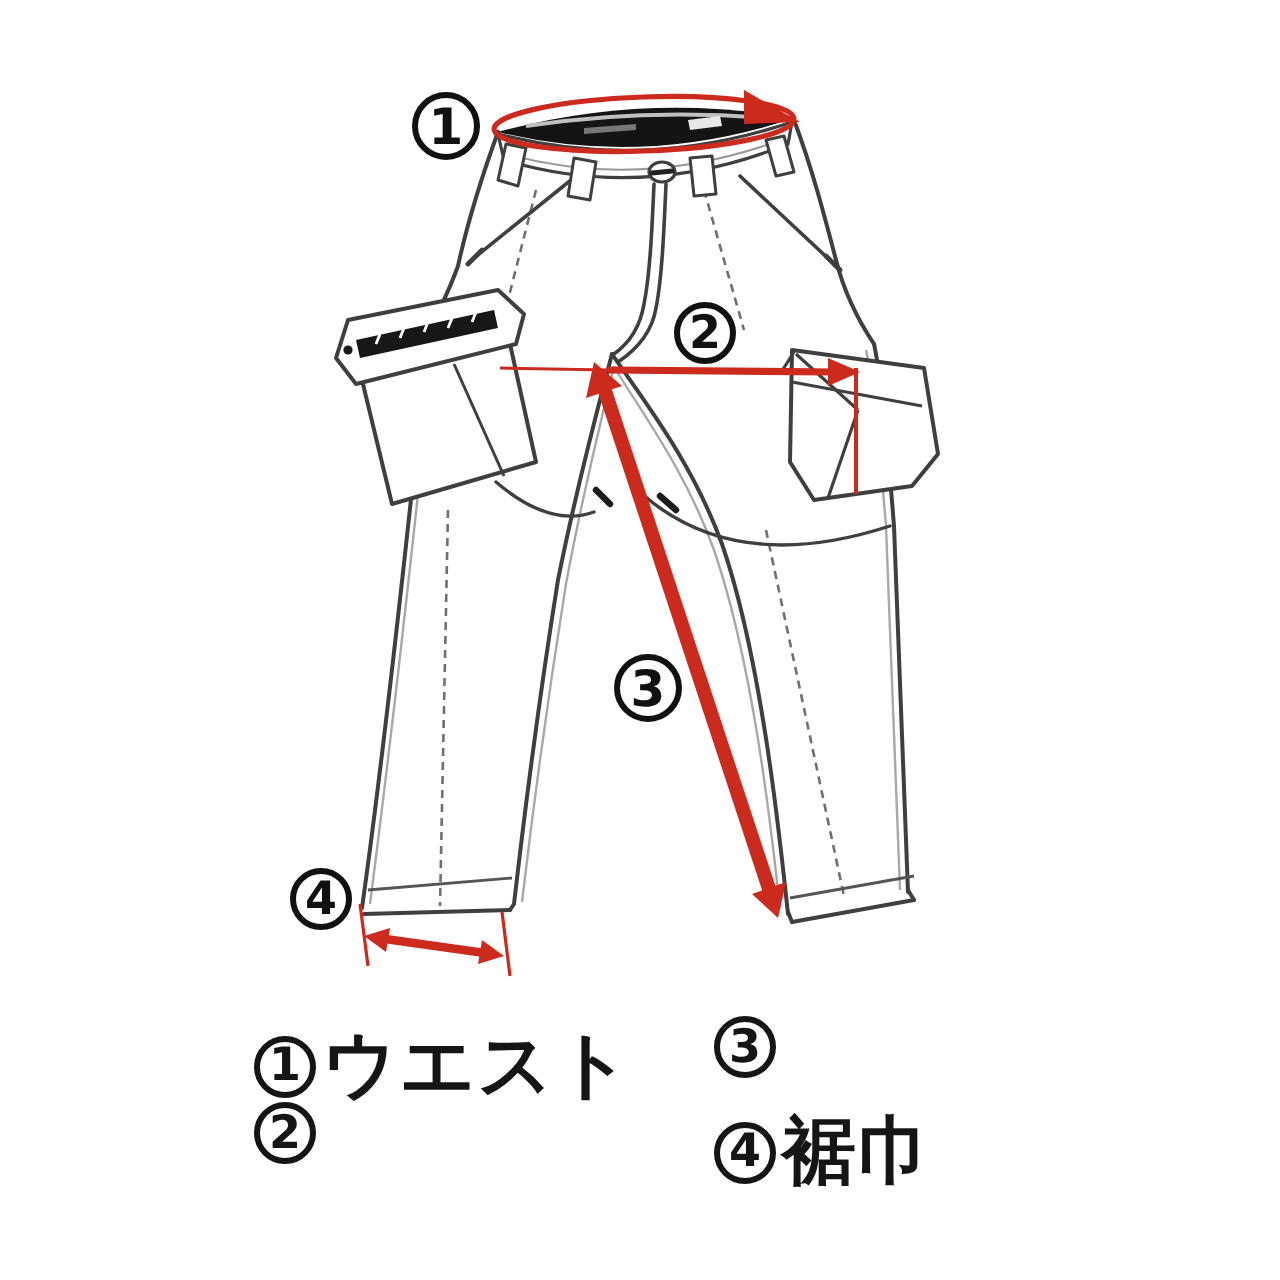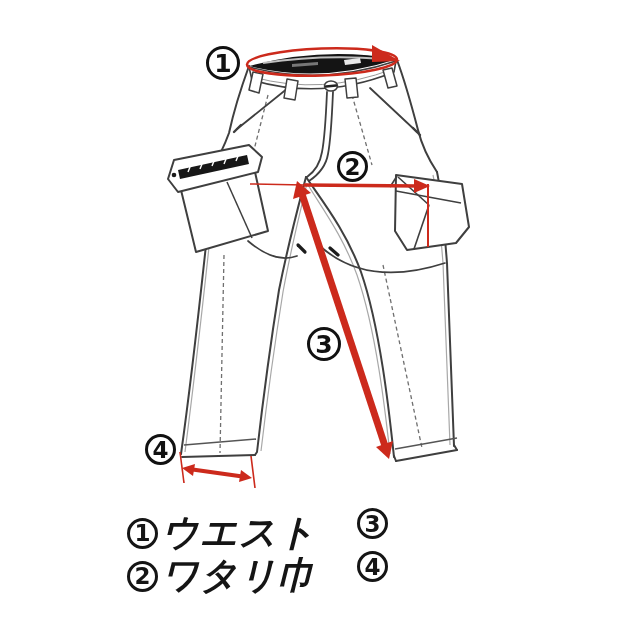--- a/index.html
+++ b/index.html
@@ -22,21 +22,21 @@
   .legend-item{
     position:absolute;display:flex;align-items:center;
     color:#151515;font-weight:700;z-index:6;white-space:nowrap;
   }
   .legend-num{
     box-sizing:border-box;width:31px;height:31px;flex:0 0 31px;
     border:3px solid #151515;border-radius:50%;
     display:flex;align-items:center;justify-content:center;
     font-size:23px;margin-right:3px;
   }
-  .legend-text{font-size:37px;letter-spacing:1px;font-style:italic;}
+  .legend-text{font-size:37px;letter-spacing:1px;}
   .li1{left:127px;top:508px;}
   .li2{left:357px;top:508px;}
   .li3{left:127px;top:551px;}
   .li4{left:357px;top:551px;}
 </style>
 </head>
 <body>
 
 <div class="canvas">
 
@@ -168,19 +168,19 @@
 
   <div class="legend-item li1">
     <span class="legend-num">1</span>
     <span class="legend-text">ウエスト</span>
   </div>
   <div class="legend-item li2">
     <span class="legend-num">3</span>
   </div>
   <div class="legend-item li3">
     <span class="legend-num">2</span>
-    <span class="legend-text">ワタリ巾</span>
   </div>
   <div class="legend-item li4">
     <span class="legend-num">4</span>
+    <span class="legend-text">裾巾</span>
   </div>
 
 </div>
 
 </body></html>

